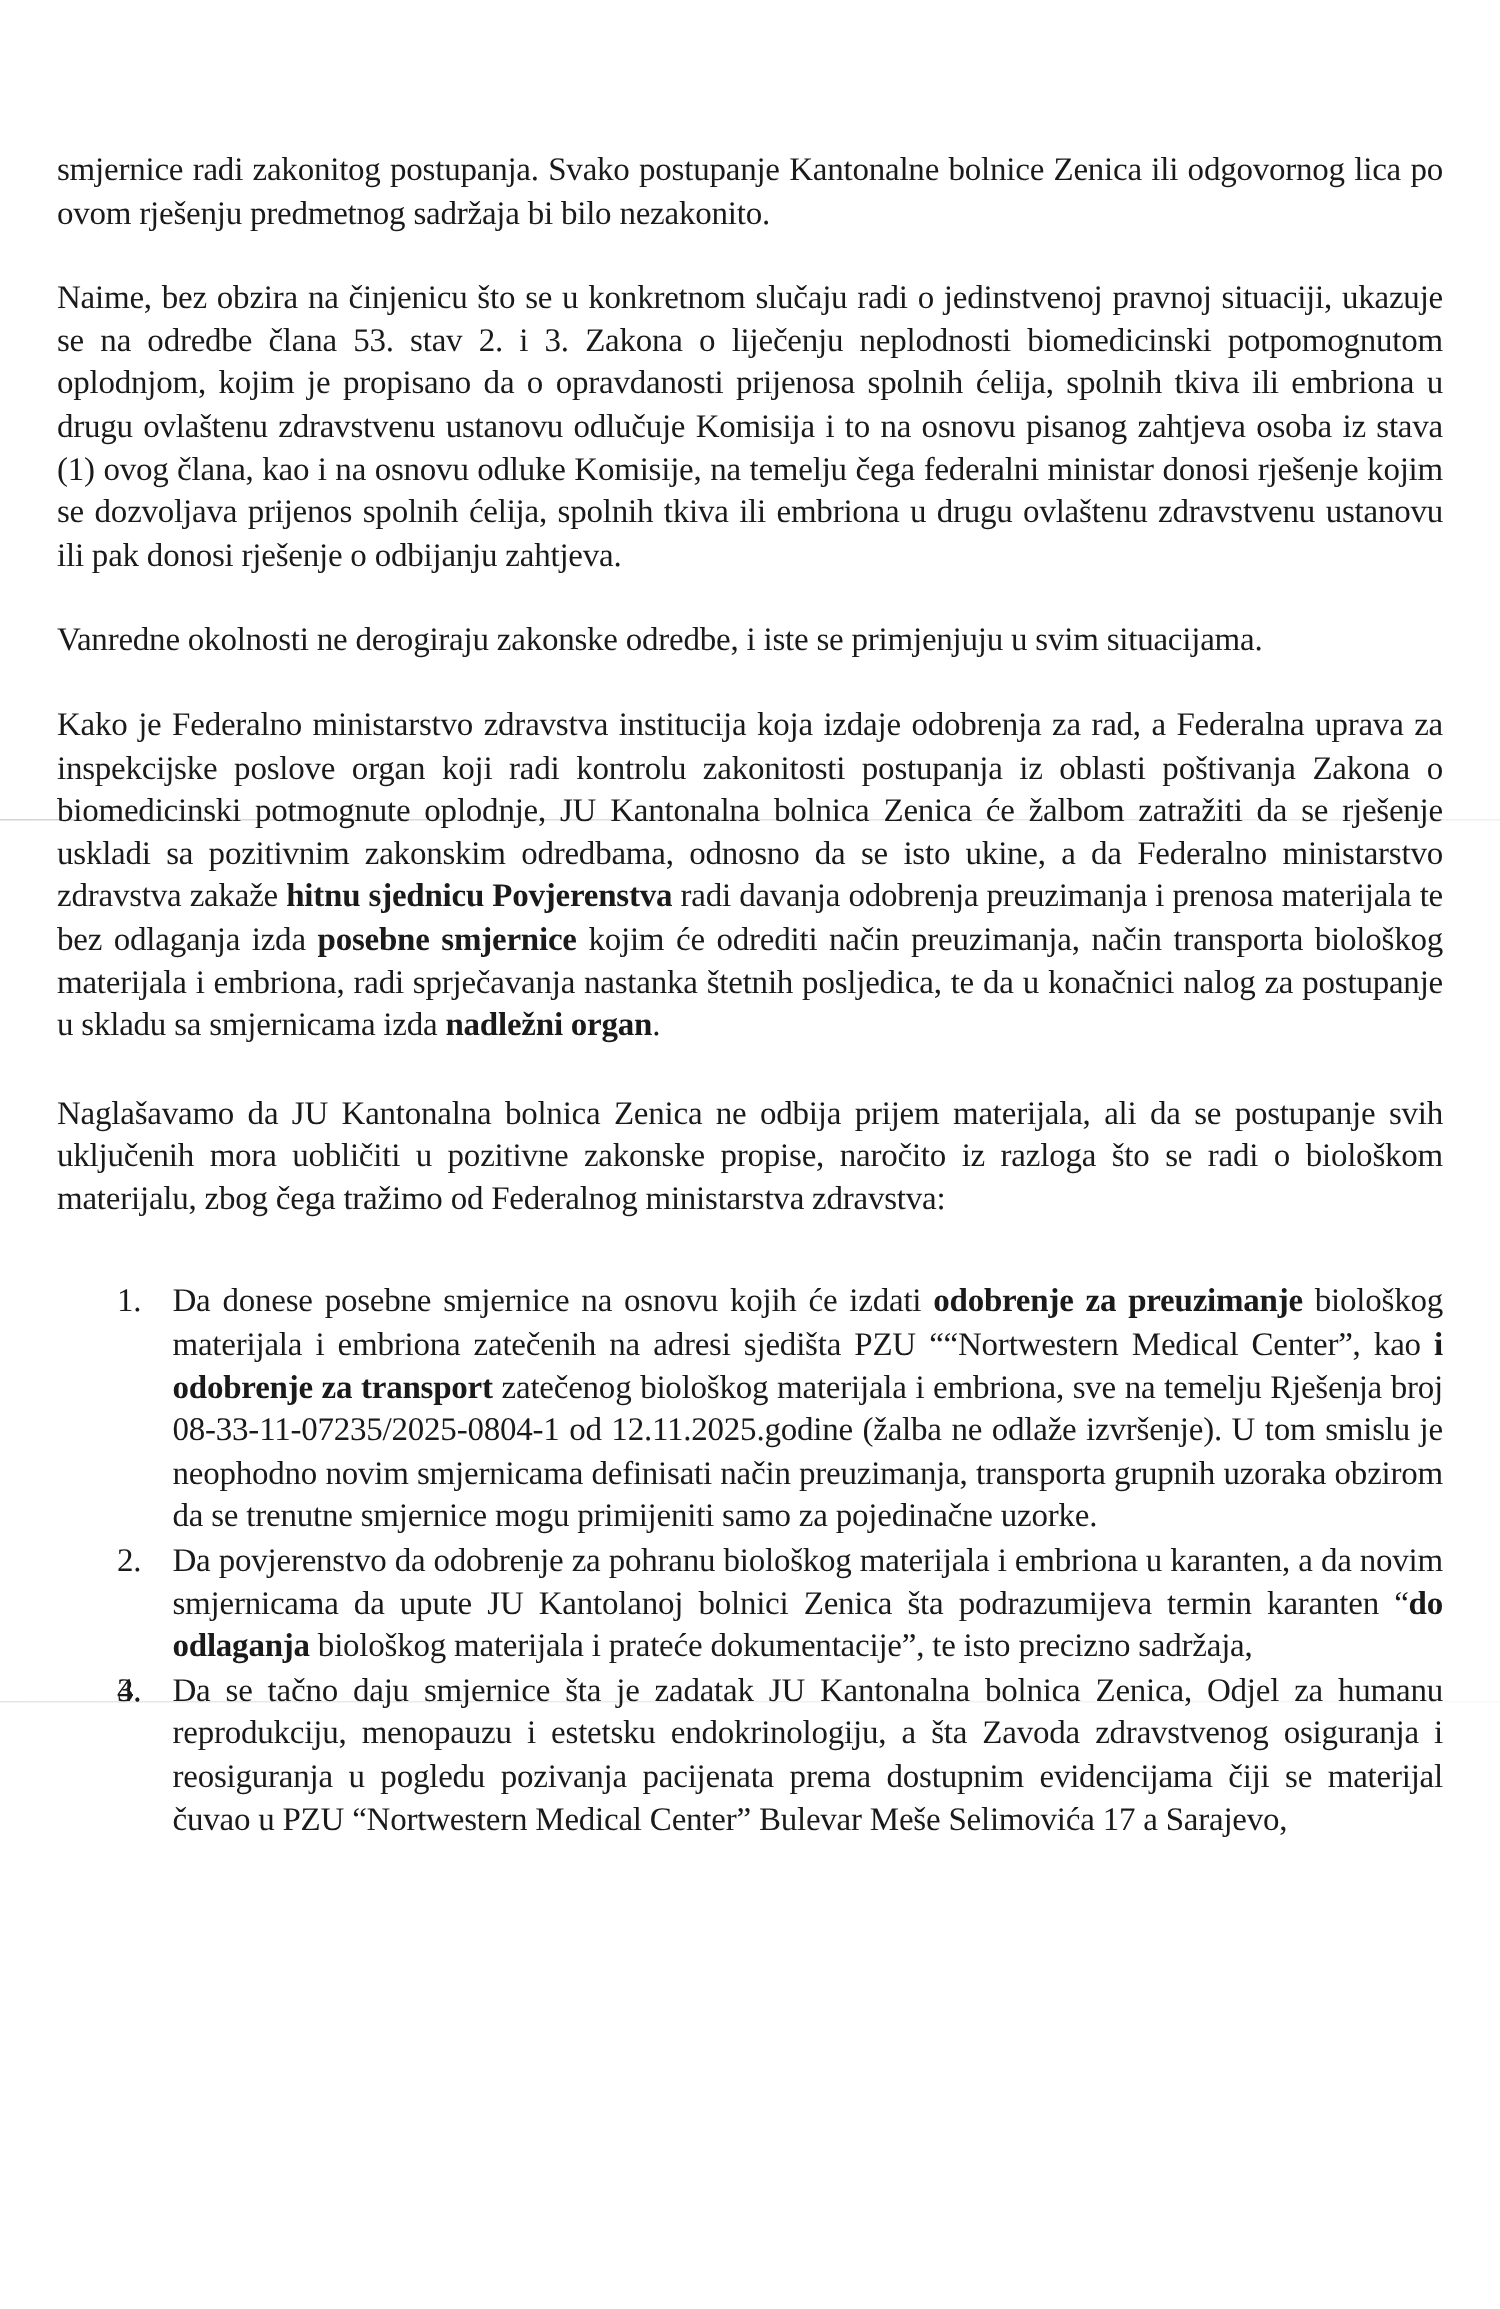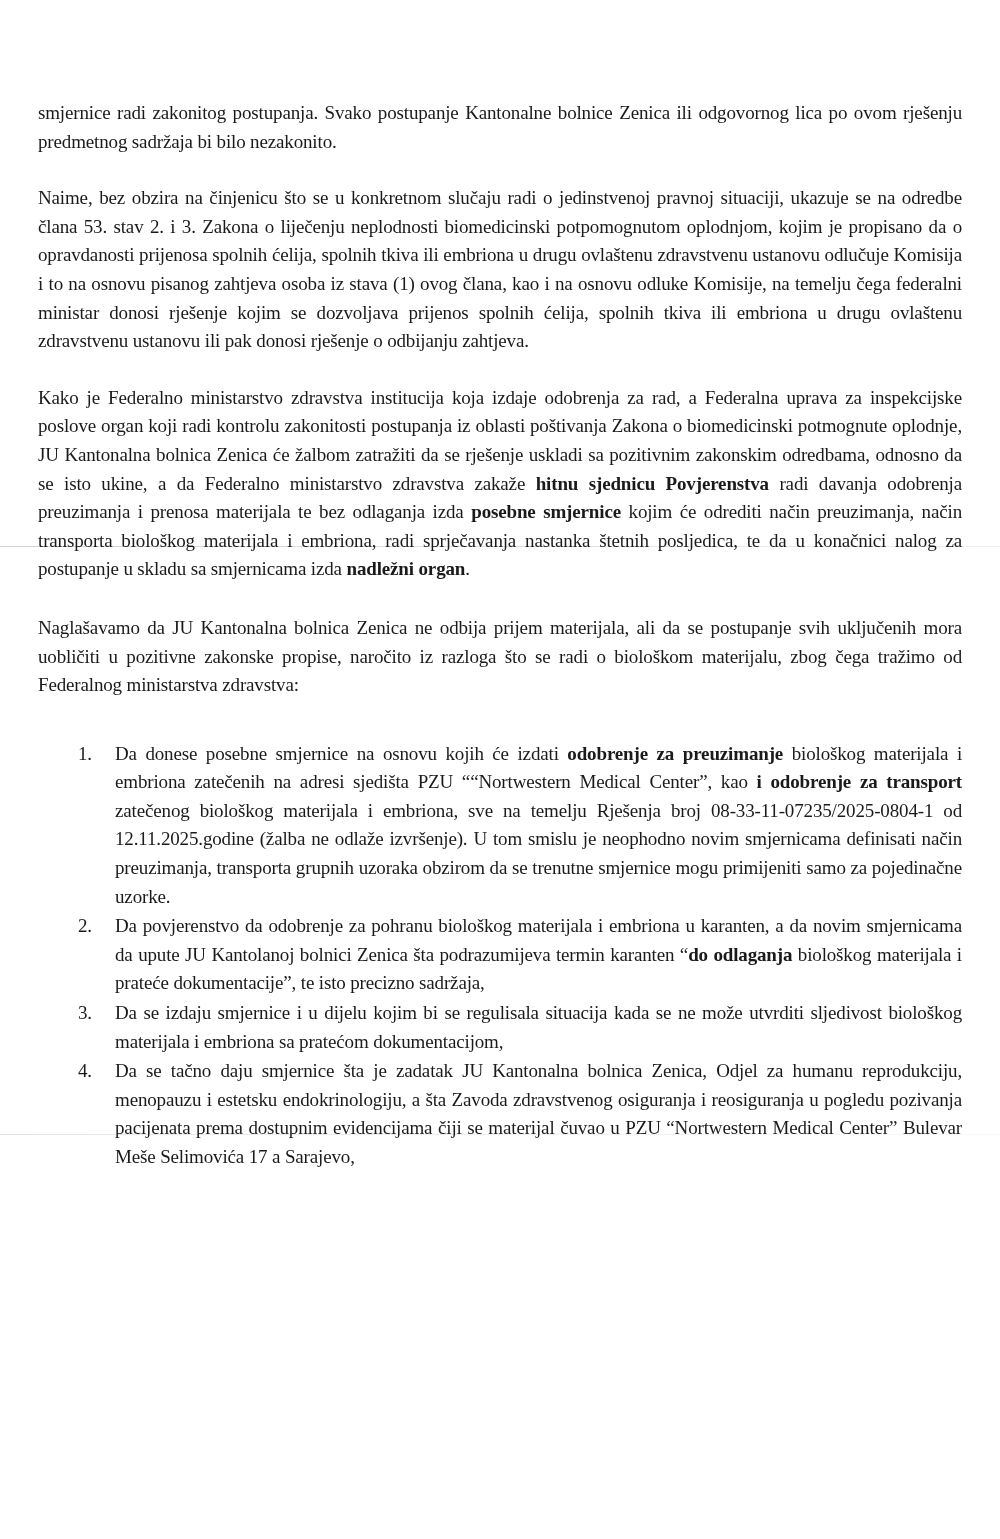--- a/index.html
+++ b/index.html
@@ -13,21 +13,21 @@
     position: relative;
     overflow: hidden;
     font-family: "Liberation Serif", "DejaVu Serif", serif;
     color: #1a1a1a;
   }
   .page {
     position: absolute;
     left: 38px;
     top: 99px;
     width: 924px;
-    font-size: 19px;
+    font-size: 22px;
     line-height: 28.6px;
     text-align: justify;
     letter-spacing: -0.15px;
   }
   .para {
     margin: 0 0 28px 0;
     text-align: justify;
   }
   .b { font-weight: bold; }
   .scanline {
@@ -67,34 +67,34 @@
 </style>
 </head>
 <body>
 
 <div class="scanline"></div>
 <div class="scanline2"></div>
 
 <div class="page">
   <p class="para"><span>smjernice radi zakonitog postupanja. Svako postupanje Kantonalne bolnice Zenica ili odgovornog lica po ovom rješenju predmetnog sadržaja bi bilo nezakonito.</span></p>
   <p class="para"><span>Naime, bez obzira na činjenicu što se u konkretnom slučaju radi o jedinstvenoj pravnoj situaciji, ukazuje se na odredbe člana 53. stav 2. i 3. Zakona o liječenju neplodnosti biomedicinski potpomognutom oplodnjom, kojim je propisano da o opravdanosti prijenosa spolnih ćelija, spolnih tkiva ili embriona u drugu ovlaštenu zdravstvenu ustanovu odlučuje Komisija i to na osnovu pisanog zahtjeva osoba iz stava (1) ovog člana, kao i na osnovu odluke Komisije, na temelju čega federalni ministar donosi rješenje kojim se dozvoljava prijenos spolnih ćelija, spolnih tkiva ili embriona u drugu ovlaštenu zdravstvenu ustanovu ili pak donosi rješenje o odbijanju zahtjeva.</span></p>
+  <p class="para"><span>Vanredne okolnosti ne derogiraju zakonske odredbe, i iste se primjenjuju u svim situacijama.</span></p>
   <p class="para" style="margin-bottom:30px"><span>Kako je Federalno ministarstvo zdravstva institucija koja izdaje odobrenja za rad, a Federalna uprava za inspekcijske poslove organ koji radi kontrolu zakonitosti postupanja iz oblasti poštivanja Zakona o biomedicinski potmognute oplodnje, JU Kantonalna bolnica Zenica će žalbom zatražiti da se rješenje uskladi sa pozitivnim zakonskim odredbama, odnosno da se isto ukine, a da Federalno ministarstvo zdravstva zakaže </span><span class="b">hitnu sjednicu Povjerenstva</span><span> radi davanja odobrenja preuzimanja i prenosa materijala te bez odlaganja izda </span><span class="b">posebne smjernice</span><span> kojim će odrediti način preuzimanja, način transporta biološkog materijala i embriona, radi sprječavanja nastanka štetnih posljedica, te da u konačnici nalog za postupanje u skladu sa smjernicama izda </span><span class="b">nadležni organ</span><span>.</span></p>
   <p class="para" style="margin-bottom:15px"><span>Naglašavamo da JU Kantonalna bolnica Zenica ne odbija prijem materijala, ali da se postupanje svih uključenih mora uobličiti u pozitivne zakonske propise, naročito iz razloga što se radi o biološkom materijalu, zbog čega tražimo od Federalnog ministarstva zdravstva:</span></p>
 
   <ol class="req-list">
     <li>
       <span class="num">1.</span>
       <span><span>Da donese posebne smjernice na osnovu kojih će izdati </span><span class="b">odobrenje za preuzimanje</span><span> biološkog materijala i embriona zatečenih na adresi sjedišta PZU ““Nortwestern Medical Center”, kao </span><span class="b">i odobrenje za transport</span><span> zatečenog biološkog materijala i embriona, sve na temelju Rješenja broj 08-33-11-07235/2025-0804-1 od 12.11.2025.godine (žalba ne odlaže izvršenje). U tom smislu je neophodno novim smjernicama definisati način preuzimanja, transporta grupnih uzoraka obzirom da se trenutne smjernice mogu primijeniti samo za pojedinačne uzorke.</span></span>
     </li>
     <li>
       <span class="num">2.</span>
       <span><span>Da povjerenstvo da odobrenje za pohranu biološkog materijala i embriona u karanten, a da novim smjernicama da upute JU Kantolanoj bolnici Zenica šta podrazumijeva termin karanten “</span><span class="b">do odlaganja</span><span> biološkog materijala i prateće dokumentacije”, te isto precizno sadržaja,</span></span>
     </li>
     <li>
       <span class="num">3.</span>
-      <span><span>Da se izdaju smjernice i u dijelu kojim bi se regulisala situacija kada se ne može utvrditi sljedivost biološkog materijala i embriona sa pratećom dokumentacijom,</span></span>
     </li>
     <li>
       <span class="num">4.</span>
       <span><span>Da se tačno daju smjernice šta je zadatak JU Kantonalna bolnica Zenica, Odjel za humanu reprodukciju, menopauzu i estetsku endokrinologiju,  a šta Zavoda zdravstvenog osiguranja i reosiguranja u pogledu pozivanja pacijenata prema dostupnim evidencijama čiji se materijal čuvao u PZU “Nortwestern Medical Center” Bulevar  Meše Selimovića 17 a Sarajevo,</span></span>
     </li>
   </ol>
 </div>
 
 </body></html>

